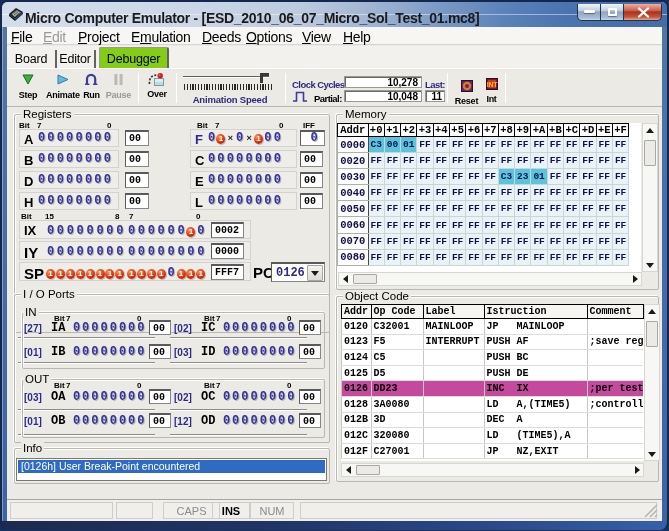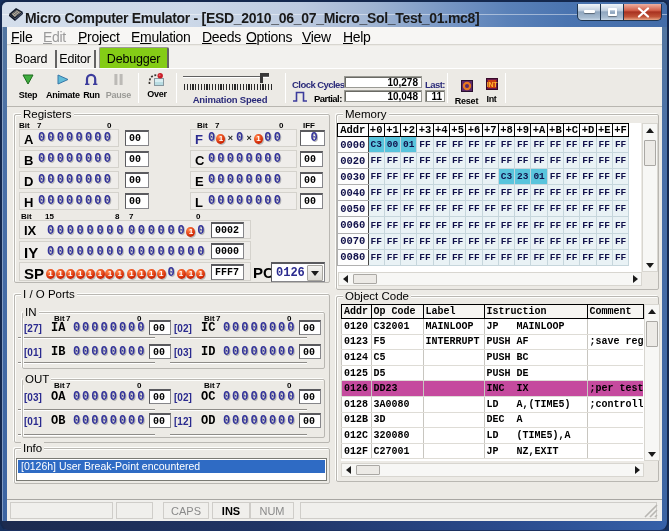--- a/index.html
+++ b/index.html
@@ -190,21 +190,21 @@
       <svg width="12" height="12">
             <rect x="0.5" y="0.5" width="11" height="11" fill="#6a1a4a" stroke="#380a28"></rect>
             <rect x="2" y="2" width="8" height="8" fill="#c83c10"></rect>
             <text x="6" y="8.6" font-size="7" font-weight="bold" fill="#ffb830" text-anchor="middle" font-family="Liberation Sans">INT</text>
           </svg>
       <div style="margin-top:2px">Int</div></div>
     <div class="tsep" style="left:498px;"></div>
   </div>
   <div id="main">
 
-   <div class="gb" id="gb-reg" style="left:7px;top:87px;width:316px;height:169px;">
+   <div class="gb" id="gb-reg" style="left:7px;top:87px;width:316px;height:219px;">
      <div class="lbl">Registers</div>
      <div class="tinybit" style="left:4px;top:6px;">Bit</div>
           <div class="tinybit" style="left:22px;top:6px;">7</div>
           <div class="tinybit" style="left:92px;top:6px;">0</div>
      <div class="tinybit" style="left:182px;top:6px;">Bit</div>
           <div class="tinybit" style="left:200px;top:6px;">7</div>
           <div class="tinybit" style="left:264px;top:6px;">0</div>
           <div class="tinybit" style="left:288px;top:6px;">IFF</div>
      <div class="tinybit" style="left:6px;top:97px;">Bit</div>
           <div class="tinybit" style="left:30px;top:97px;">15</div>
@@ -855,21 +855,21 @@
    <div class="gb" id="gb-info" style="left:7px;top:421px;width:316px;height:36px;">
      <div class="lbl">Info</div>
      <div id="infolist" style="left:1px;top:9px;width:311px;height:23px;">
        <div class="sel">[0126h] User Break-Point encountered</div>
      </div>
    </div>
 
    <div id="status" style="position:absolute;left:0;top:472px;width:655px;height:22px;background:#f0efec;border-top:1px solid #a8a6a2;">
      <div class="scell" style="left:3px;width:103px;"></div>
      <div class="scell" style="left:109px;width:37px;"></div>
-     <div class="scell" style="left:156px;width:46px;">CAPS</div>
+     <div class="scell" style="left:156px;width:57px;">CAPS</div>
      <div class="scell" style="left:205px;width:38px;color:#000;font-weight:bold;">INS</div>
      <div class="scell" style="left:243px;width:44px;">NUM</div>
      <div class="scell" style="left:293px;width:357px;"></div>
      <svg style="position:absolute;right:4px;bottom:3px;" width="14" height="14">
             <path d="M13 1 L1 13 M13 6 L6 13 M13 11 L11 13" stroke="#b8b6b2" stroke-width="1.6"></path>
           </svg>
    </div>
   </div>
  </div>
  <div id="framebtm"></div>

